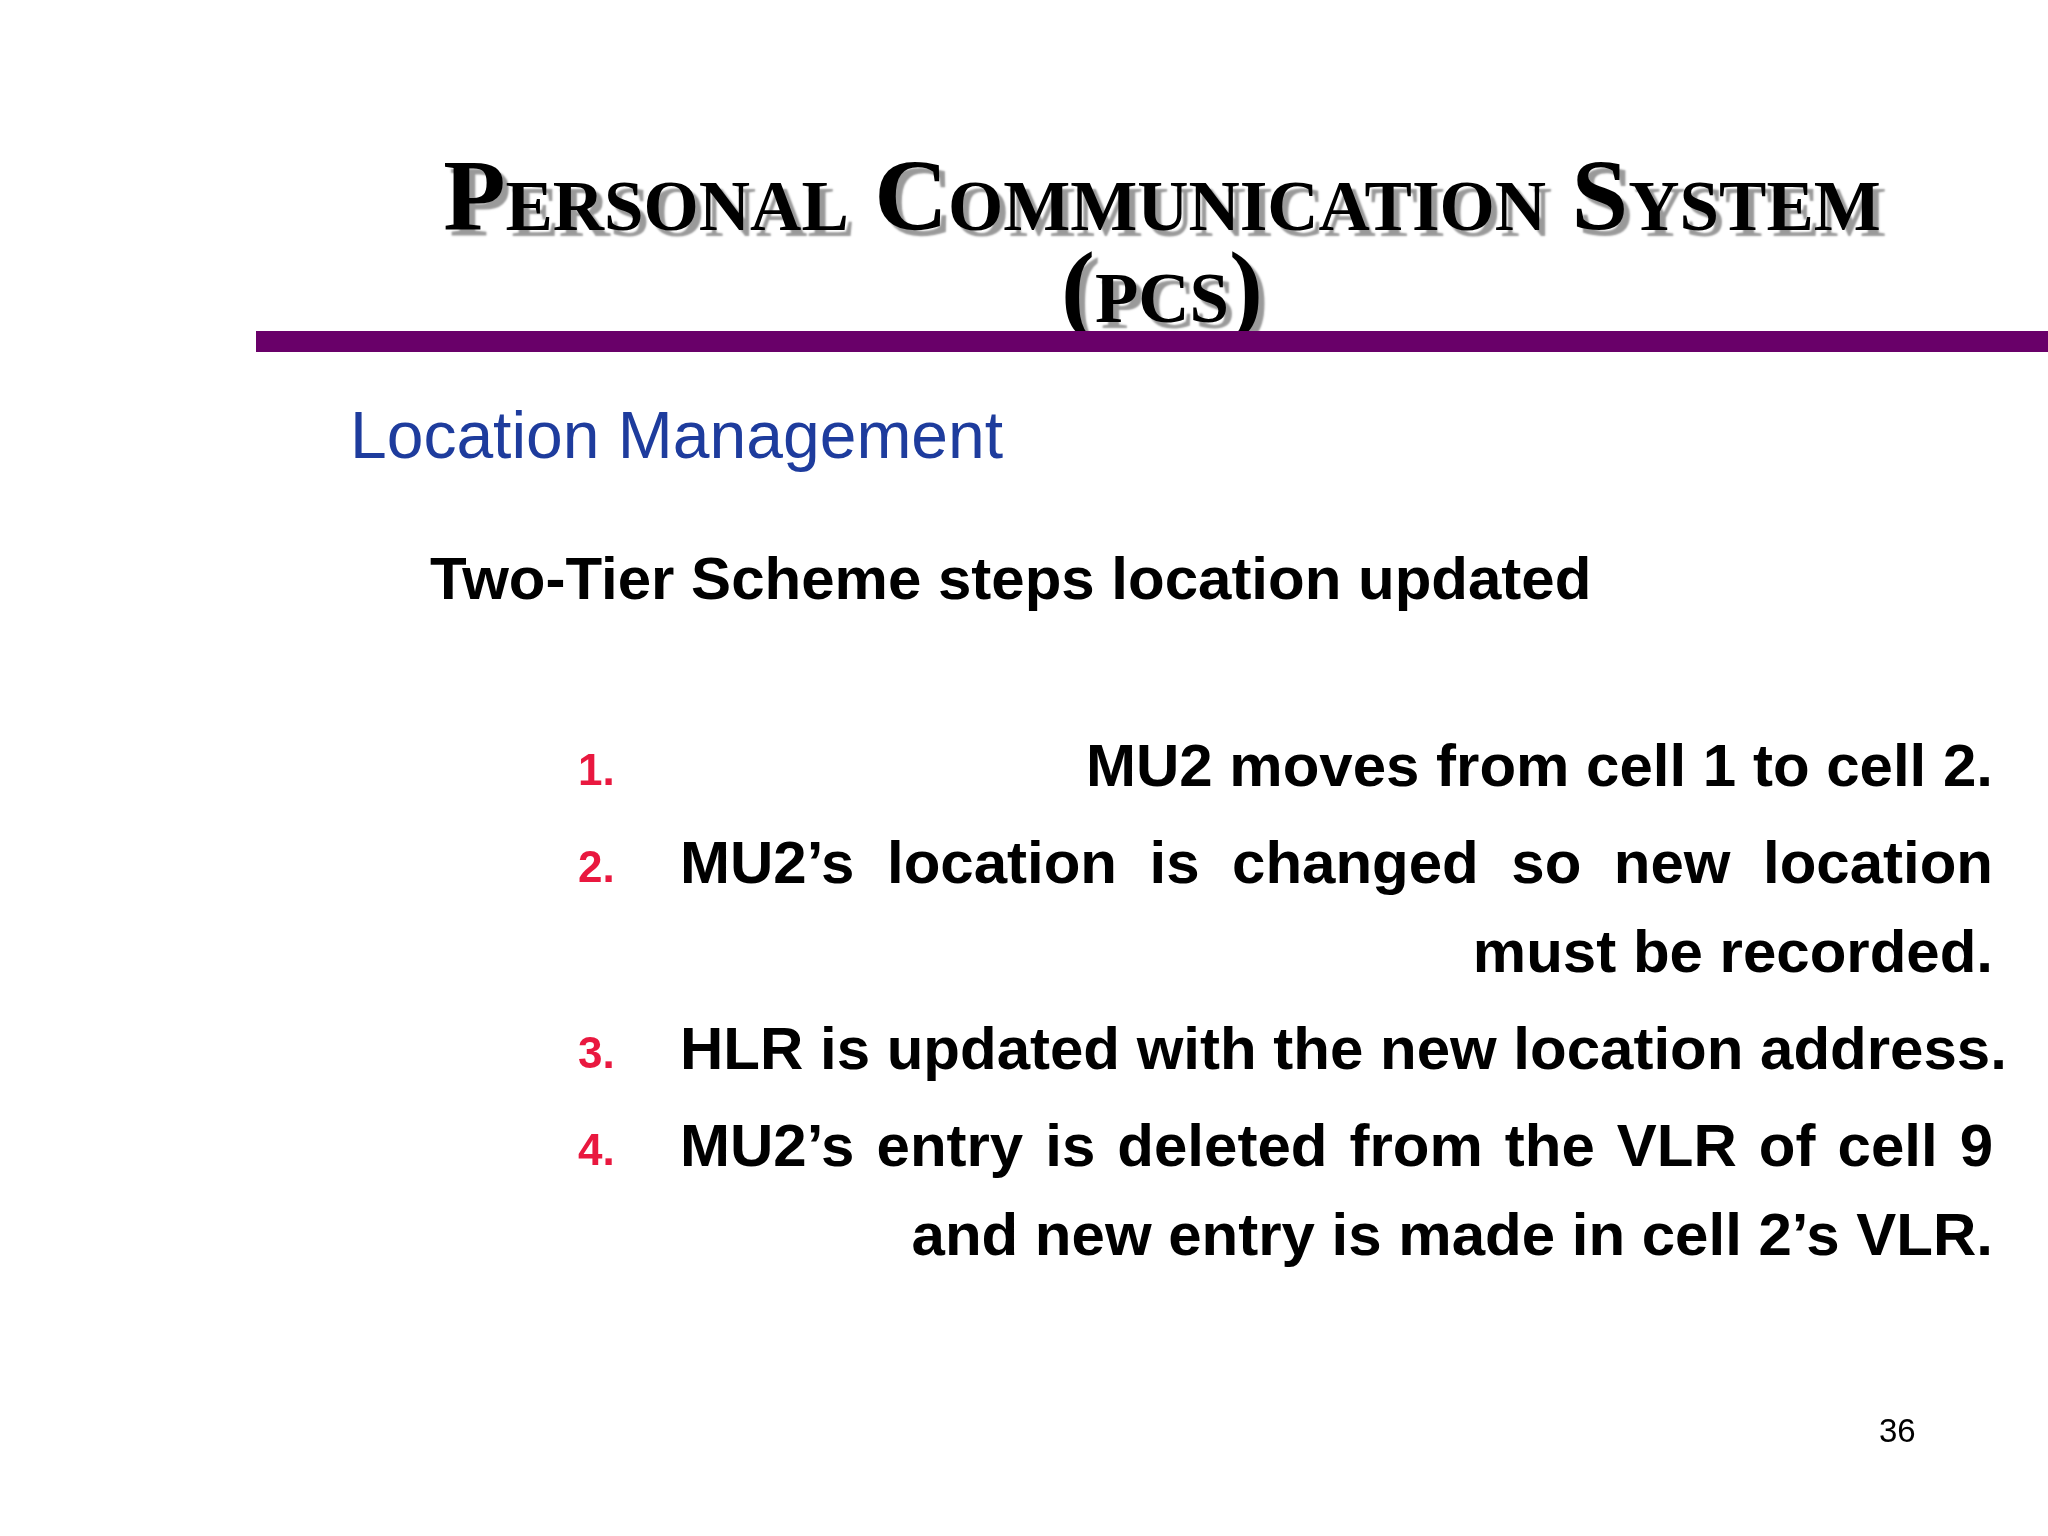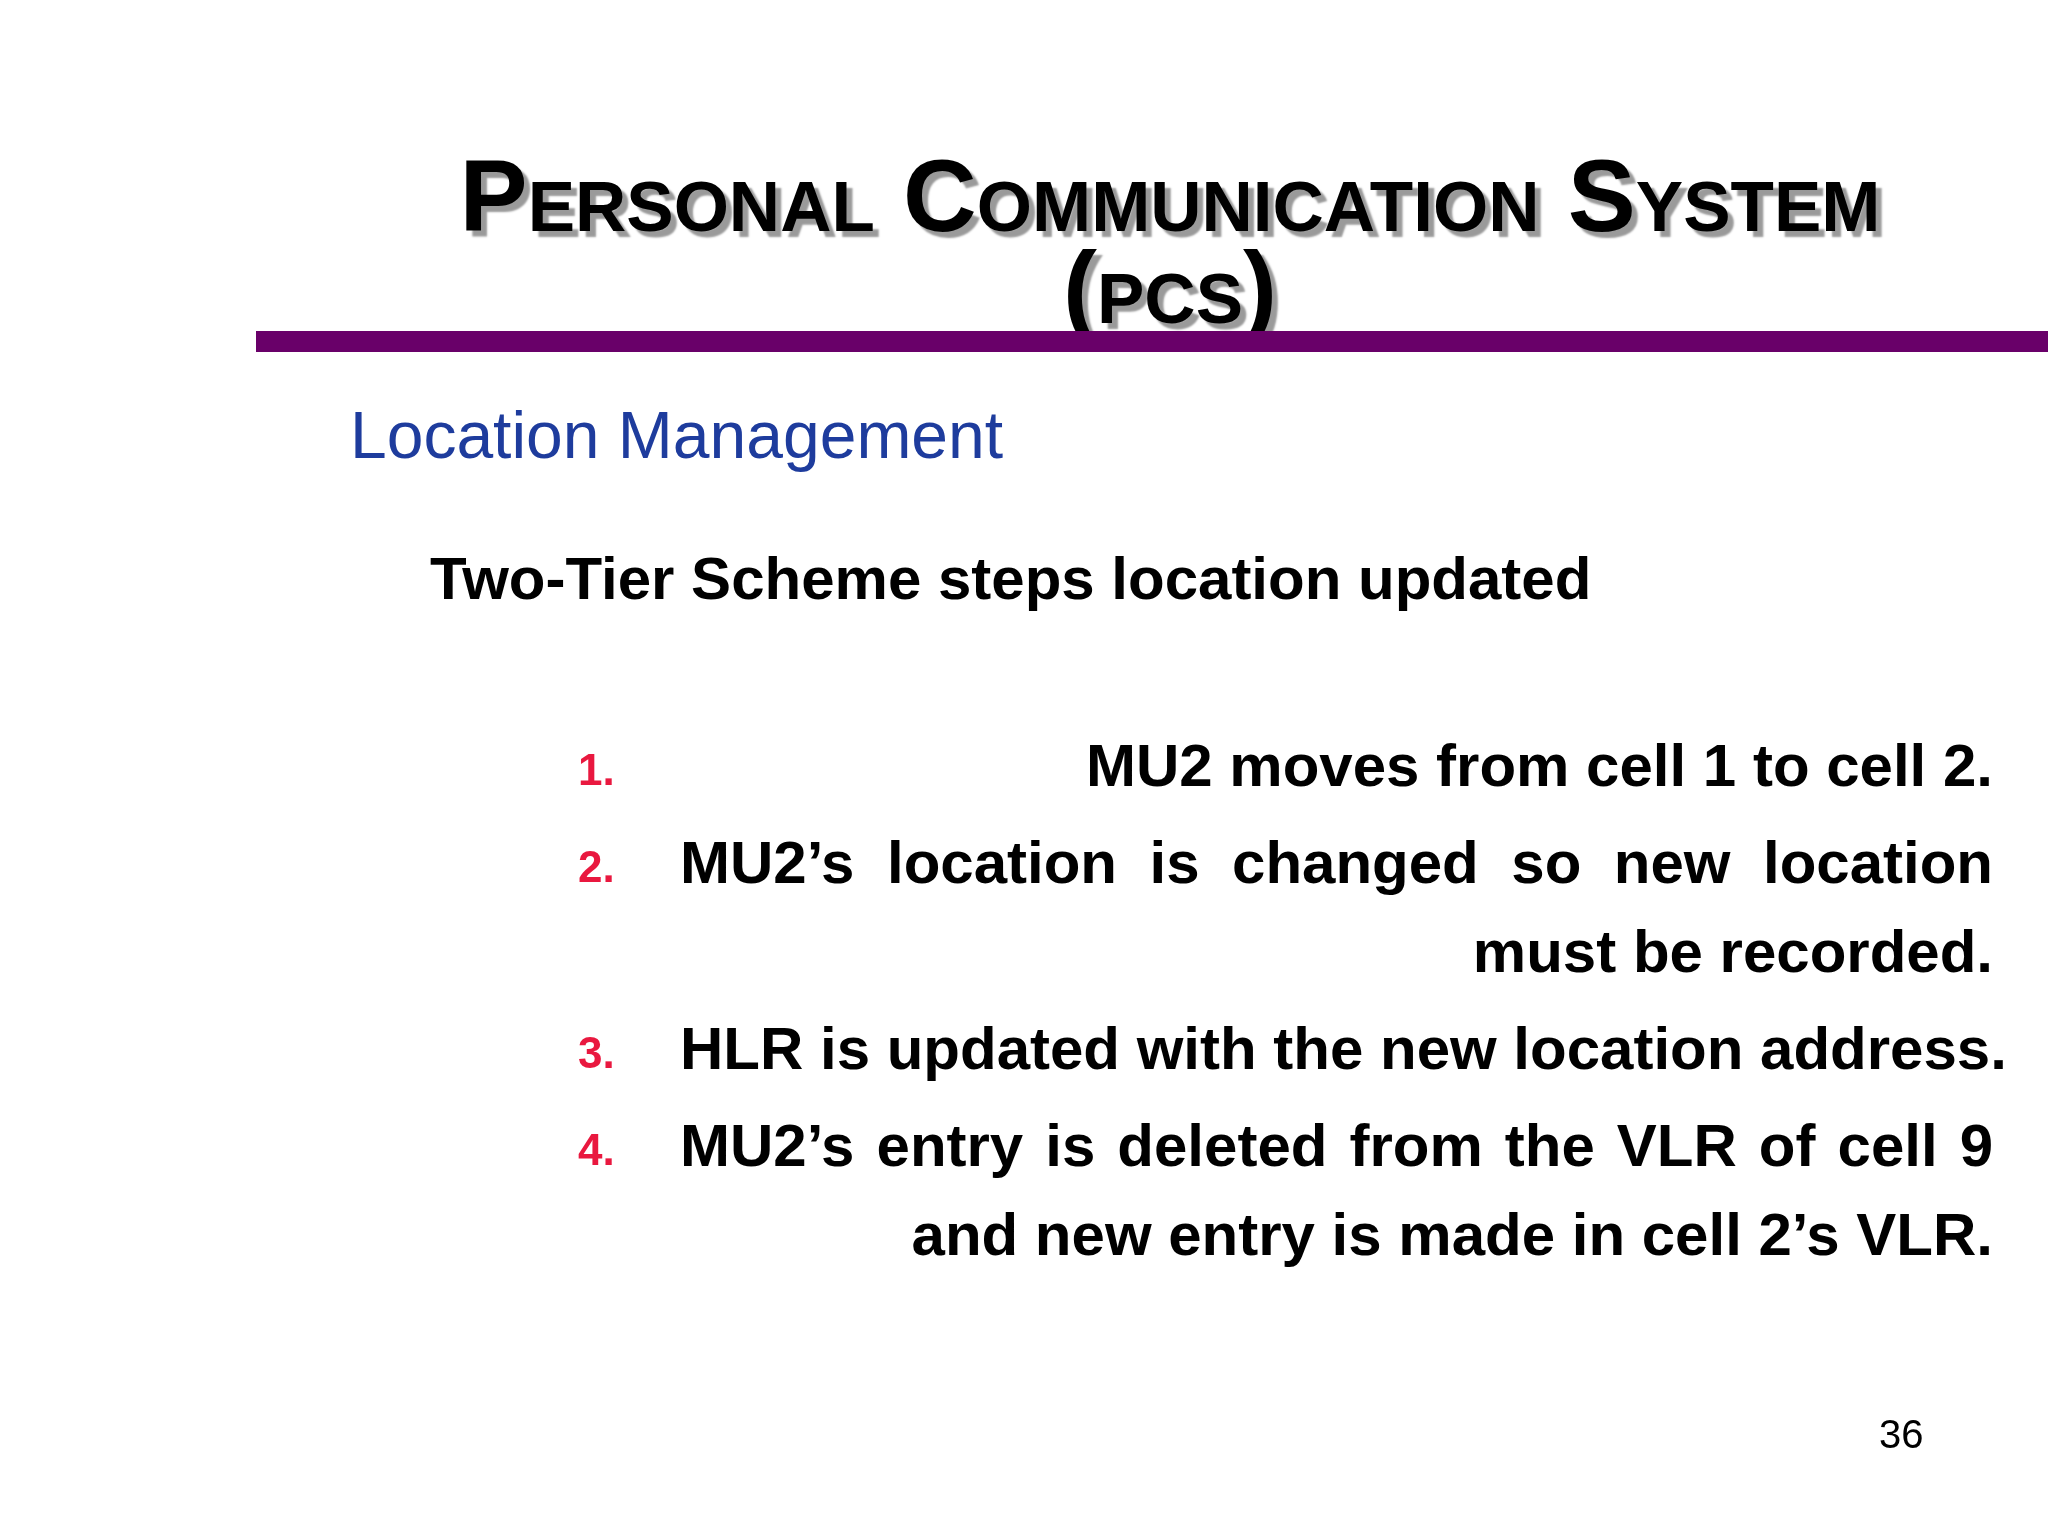--- a/index.html
+++ b/index.html
@@ -8,23 +8,23 @@
     background: #ffffff;
     position: relative;
     overflow: hidden;
     font-family: "Liberation Sans", sans-serif;
   }
   .slide { position: absolute; inset: 0; }
 
   
   .title {
     position: absolute;
-    left: 292px; top: 150px; width: 1756px;
+    left: 284px; top: 150px; width: 1756px;
     text-align: center;
-    font-family: Liberation Sans, sans-serif;
+    font-family: Liberation Serif, serif;
     font-weight: bold;
     font-size: 102px;
     line-height: 92px;
     color: var(--title-text, #000);
     font-variant: small-caps;
     letter-spacing: 0px;
     white-space: nowrap;
     text-shadow: 6px 6px 2px var(--title-shadow, #9a9a9a);
   }
   .title .t2 { text-transform: lowercase; } 
@@ -82,21 +82,21 @@
   .line.fill {
     white-space: normal;
     text-align: justify;
     text-align-last: justify;
   }
 
   
   .page {
     position: absolute;
     left: 1879px; top: 1414px;
-    font-size: 40px; font-weight: normal;
+    font-size: 33px; font-weight: normal;
     line-height: 1;
     color: #000;
   }
 </style>
 </head>
 <body>
 
 <div class="slide">
 
   <div class="title">

